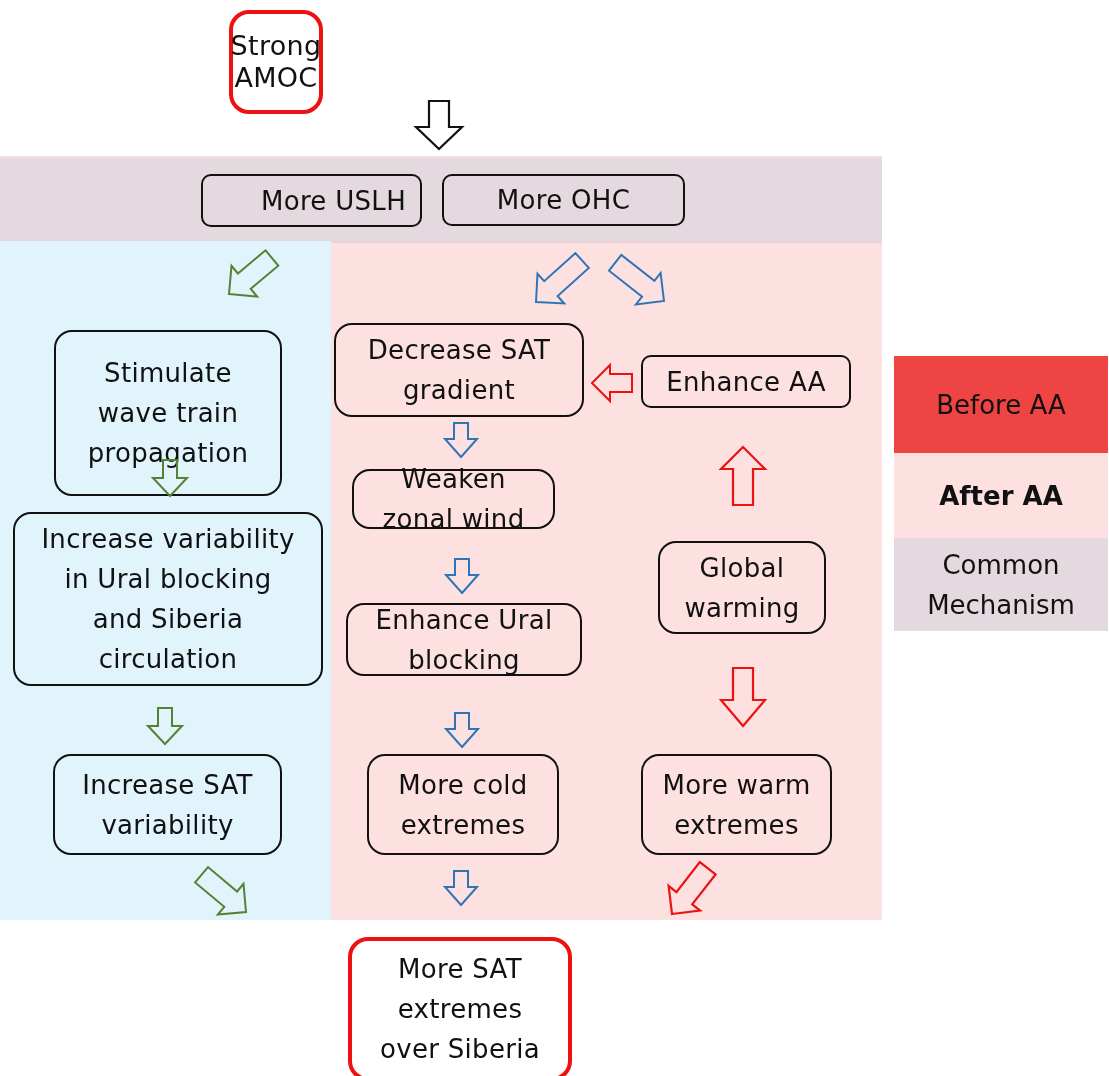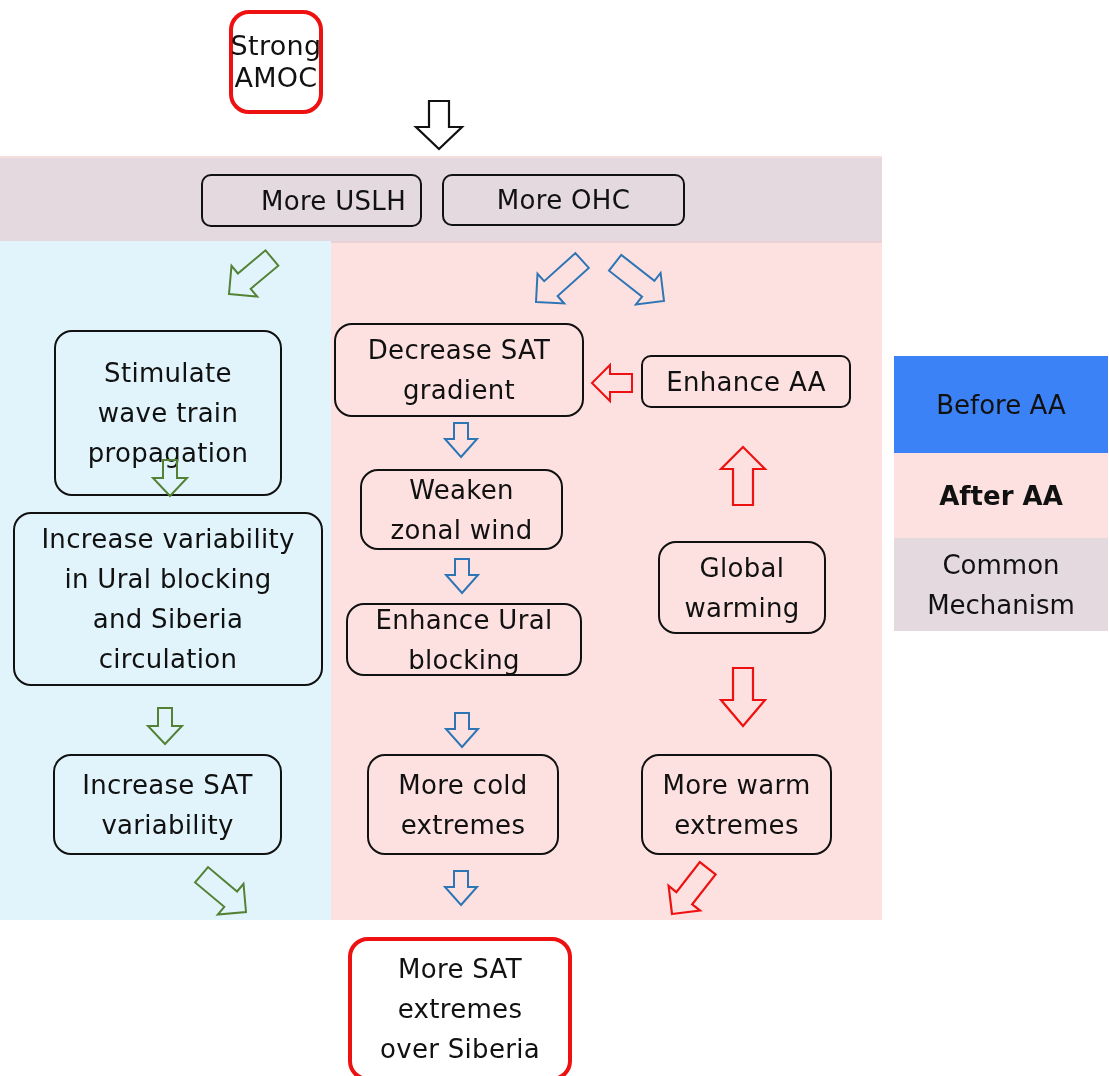--- a/index.html
+++ b/index.html
@@ -36,39 +36,39 @@
 propagation</div>
 <div class="box" style="left:13px;top:512px;width:310px;height:174px;">Increase variability
 in Ural blocking
 and Siberia
 circulation</div>
 <div class="box" style="left:53px;top:754px;width:229px;height:101px;">Increase SAT
 variability</div>
 
 <div class="box" style="left:334px;top:323px;width:250px;height:94px;">Decrease SAT
 gradient</div>
-<div class="box" style="left:360px;top:469px;width:203px;height:81px;">Weaken
+<div class="box" style="left:352px;top:469px;width:203px;height:60px;">Weaken
 zonal wind</div>
 <div class="box" style="left:346px;top:603px;width:236px;height:73px;">Enhance Ural
 blocking</div>
 
 <div class="box" style="left:367px;top:754px;width:192px;height:101px;">More cold
 extremes</div>
 
 <div class="box sm" style="left:641px;top:355px;width:210px;height:53px;">Enhance AA</div>
 <div class="box" style="left:658px;top:541px;width:168px;height:93px;">Global
 warming</div>
 <div class="box" style="left:641px;top:754px;width:191px;height:101px;">More warm
 extremes</div>
 
 <div class="box red" style="left:348px;top:937px;width:224px;height:144px;">More SAT
 extremes
 over Siberia</div>
 
-<div class="legend" style="left:894px;top:356px;width:214px;height:97px;background:#3b82f6;">Before AA</div>
+<div class="legend" style="left:894px;top:356px;width:214px;height:97px;background:#ef4444;">Before AA</div>
 <div class="legend" style="left:894px;top:453px;width:214px;height:85px;background:#fde1e1;font-weight:bold;">After AA</div>
 <div class="legend" style="left:894px;top:538px;width:214px;height:93px;background:#e3d9df;">Common
 Mechanism</div>
 
 <svg id="arrows" xmlns="http://www.w3.org/2000/svg">
     <polygon points="439.0,149.0 462.0,127.0 449.0,127.0 449.0,101.0 429.0,101.0 429.0,127.0 416.0,127.0" fill="none" stroke="#111111" stroke-width="2.2" stroke-linejoin="miter"></polygon>
     <polygon points="229.0,294.0 257.2,296.5 250.7,288.8 278.3,265.7 265.5,250.3 237.9,273.5 231.5,265.8" fill="none" stroke="#548235" stroke-width="2" stroke-linejoin="miter"></polygon>
     <polygon points="170.0,496.0 187.0,478.0 177.0,478.0 177.0,460.0 163.0,460.0 163.0,478.0 153.0,478.0" fill="none" stroke="#548235" stroke-width="2" stroke-linejoin="miter"></polygon>
     <polygon points="165.0,744.0 182.0,726.0 172.0,726.0 172.0,708.0 158.0,708.0 158.0,726.0 148.0,726.0" fill="none" stroke="#548235" stroke-width="2" stroke-linejoin="miter"></polygon>
     <polygon points="246.0,912.0 243.5,883.8 237.1,891.5 208.0,867.1 195.1,882.4 224.3,906.8 217.8,914.5" fill="none" stroke="#548235" stroke-width="2" stroke-linejoin="miter"></polygon>

